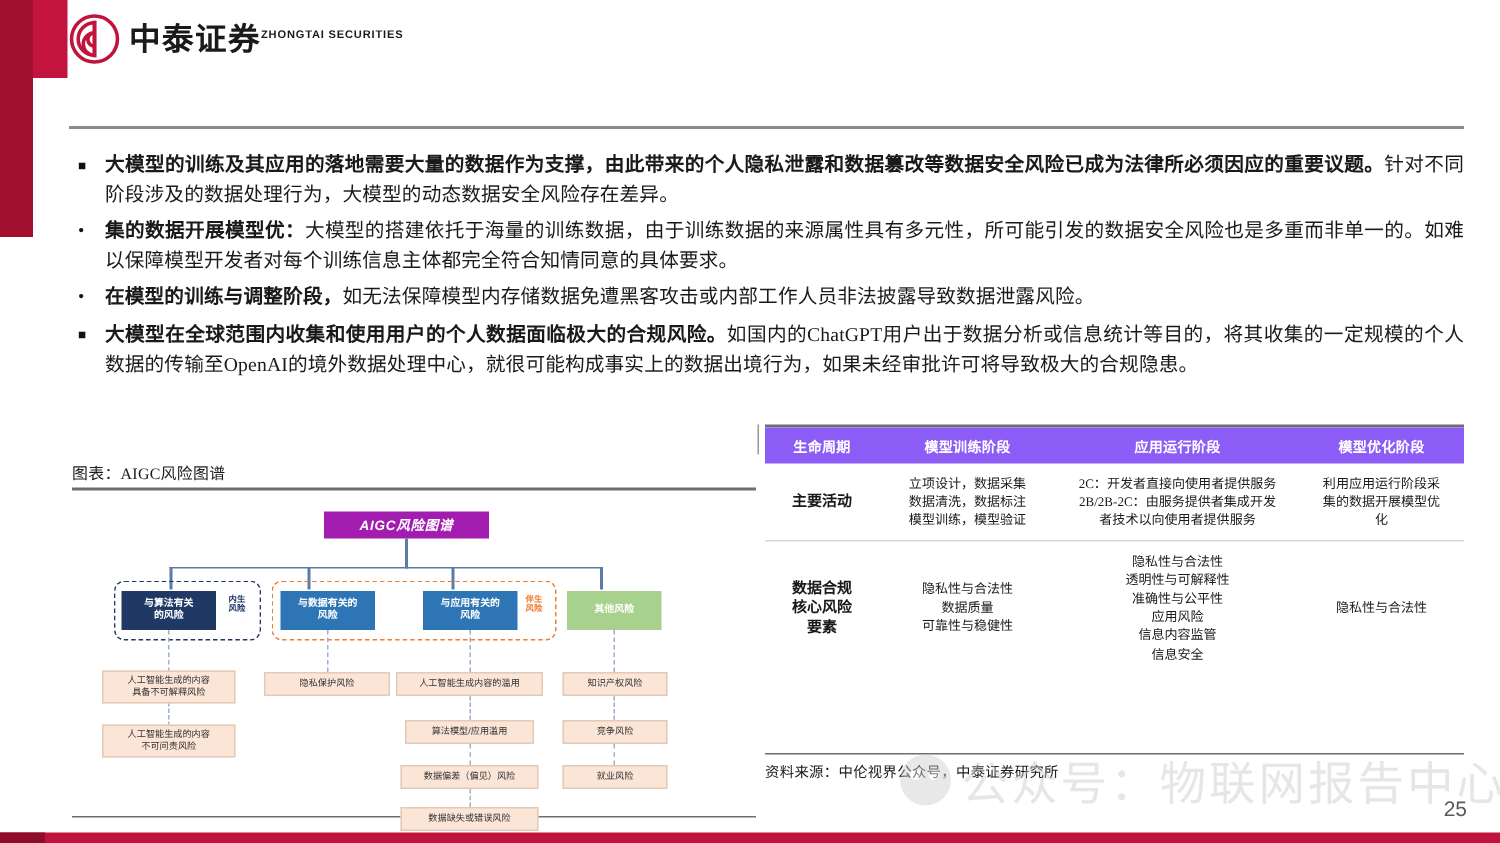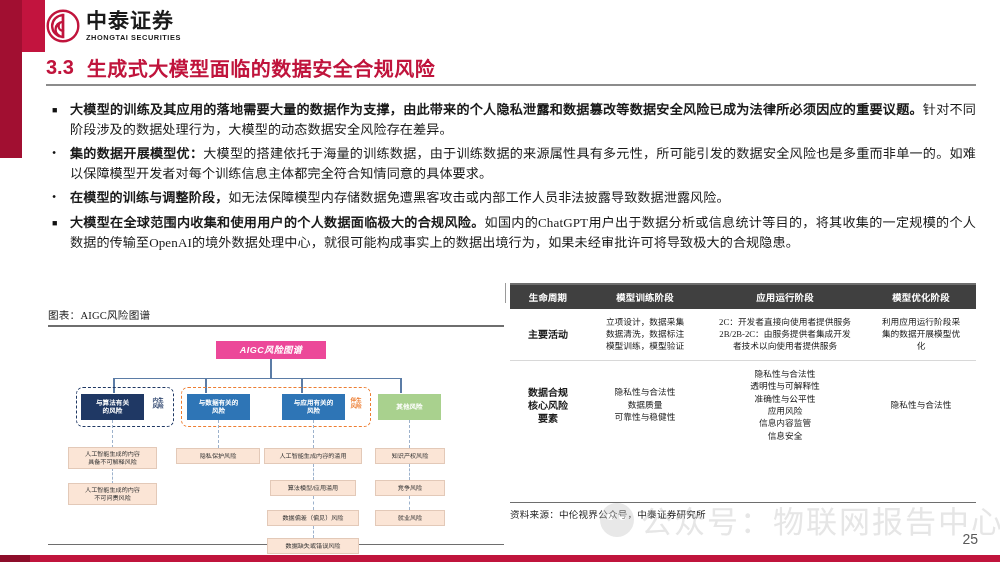--- a/index.html
+++ b/index.html
@@ -12,21 +12,21 @@
   }
   .slide{position:absolute;inset:0;width:1000px;height:562px;background:#fff;}
 
   
   .accent-dark{position:absolute;left:0;top:0;width:22px;height:158px;background:#a10f31;}
   .accent-col{position:absolute;left:22px;top:0;width:23px;height:52px;background:#c2143e;}
 
   
   .logo{position:absolute;left:46px;top:9px;display:flex;align-items:center;gap:6px;}
   .logo-mark{width:34px;height:34px;flex:0 0 34px;}
-  .logo-text{display:flex;flex-direction:column;line-height:1;}
+  .logo-text{display:flex;flex-direction:row;line-height:1;}
   .logo-cn{font-family:"Liberation Sans","DejaVu Sans",sans-serif;font-weight:bold;font-size:21px;color:#1a1a1a;letter-spacing:1px;}
   .logo-en{font-family:"Liberation Sans","DejaVu Sans",sans-serif;font-weight:bold;font-size:7.4px;color:#1a1a1a;letter-spacing:.55px;margin-top:3px;}
 
   
   .title-row{position:absolute;left:46px;top:52px;width:930px;height:30px;display:flex;align-items:center;}
   .title-num{font-family:"Liberation Sans","DejaVu Sans",sans-serif;font-weight:bold;font-size:20px;color:#c0143c;}
   .title-txt{font-weight:bold;font-size:20px;color:#c0143c;margin-left:13px;letter-spacing:.5px;}
   .title-rule{position:absolute;left:46px;top:84px;width:930px;height:2px;background:#8c8c8c;}
 
   
@@ -48,40 +48,40 @@
   .src{font-size:9.6px;color:#1a1a1a;padding-top:4px;letter-spacing:.2px;}
 
   
   .mid-div{position:absolute;left:505px;top:283px;width:1px;height:20px;background:#9a9a9a;}
 
   
   .diagram{position:absolute;inset:0;}
   .node{position:absolute;display:flex;align-items:center;justify-content:center;
         text-align:center;font-family:"Liberation Sans","DejaVu Sans",sans-serif;
         color:#fff;font-weight:bold;box-sizing:border-box;}
-  .n-root{background:#ec4899;color:#fff;font-style:italic;font-size:9px;letter-spacing:.5px;}
+  .n-root{background:#a21caf;color:#fff;font-style:italic;font-size:9px;letter-spacing:.5px;}
   .n-navy{background:#1f3864;font-size:6.6px;line-height:8px;}
   .n-blue{background:#2e75b6;font-size:6.6px;line-height:8px;}
   .n-green{background:#a9d18e;color:#fff;font-size:6.6px;line-height:8px;}
   .leaf{position:absolute;background:#fbe5d6;border:0.7px solid #e3c9b8;color:#333;
         font-family:"Liberation Sans","DejaVu Sans",sans-serif;font-size:6.1px;line-height:7.4px;
         display:flex;align-items:center;justify-content:center;text-align:center;box-sizing:border-box;}
   .grpbox{position:absolute;box-sizing:border-box;border-radius:7px;}
   .grp-navy{border:1px dashed #1f3864;}
   .grp-orange{border:1px dashed #ed7d31;}
   .glabel{position:absolute;font-family:"Liberation Sans","DejaVu Sans",sans-serif;
           font-size:5.6px;line-height:6.6px;font-weight:bold;text-align:center;}
   .gl-navy{color:#1f3864;}
   .gl-orange{color:#ed7d31;}
   .ln{position:absolute;background:#5b7ca6;}
   .lnd{position:absolute;border-left:1px dashed #9db2cc;}
 
   
   .tbl{width:100%;border-collapse:collapse;table-layout:fixed;}
-  .tbl th{background:#404040;color:#fff;font-weight:bold;font-size:9.4px;
+  .tbl th{background:#8b5cf6;color:#fff;font-weight:bold;font-size:9.4px;
           padding:5px 2px;text-align:center;letter-spacing:.2px;}
   .tbl td{font-size:8.7px;line-height:12.4px;color:#1a1a1a;padding:7px 4px;
           vertical-align:middle;text-align:center;}
   .tbl td.lab{font-weight:bold;font-size:10px;line-height:13px;width:70px;}
   .tbl .row-sep td{border-bottom:1px solid #d8d8d8;}
   .cell-l{text-align:left;}
 
   
   .wm{position:absolute;left:600px;top:497px;display:flex;align-items:center;gap:7px;
       pointer-events:none;user-select:none;opacity:.42;}
@@ -111,24 +111,20 @@
       <circle cx="50" cy="50" r="45" fill="none" stroke="#c0143c" stroke-width="7"></circle>
       <path d="M50 18 A32 32 0 0 0 50 82 A22 22 0 0 1 50 38 A13 13 0 0 0 50 64" fill="none" stroke="#c0143c" stroke-width="7" stroke-linecap="round"></path>
       <rect x="46" y="14" width="8" height="72" fill="#c0143c"></rect>
     </svg>
     <div class="logo-text">
       <span class="logo-cn">中泰证券</span>
       <span class="logo-en">ZHONGTAI SECURITIES</span>
     </div>
   </div>
 
-  <div class="title-row">
-    <span class="title-num">3.3</span>
-    <span class="title-txt">生成式大模型面临的数据安全合规风险</span>
-  </div>
   <div class="title-rule"></div>
 
   <div class="body">
 
     <div class="bl">
       <span class="mk sq">■</span>
       <span class="tx"><b>大模型的训练及其应用的落地需要大量的数据作为支撑，由此带来的个人隐私泄露和数据篡改等数据安全风险已成为法律所必须因应的重要议题。</b><span>针对不同阶段涉及的数据处理行为，大模型的动态数据安全风险存在差异。</span></span>
     </div>
 
     <div class="bl">

